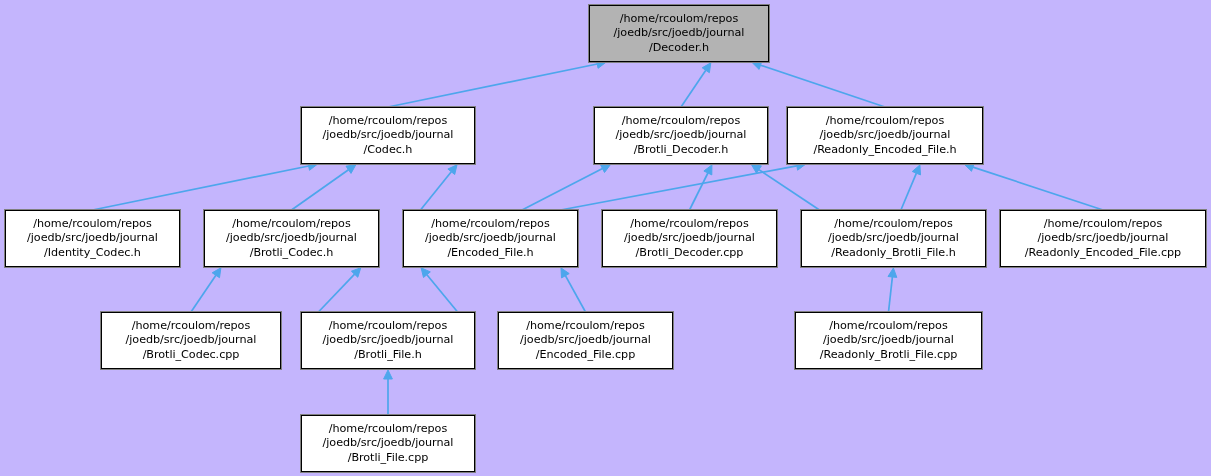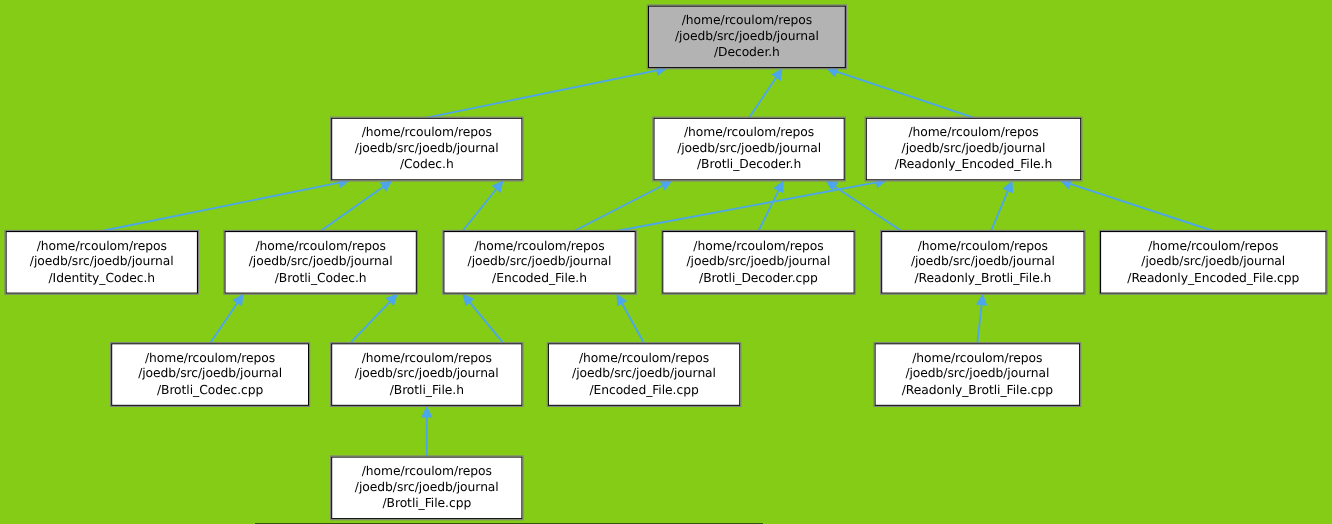--- a/index.html
+++ b/index.html
@@ -1,19 +1,19 @@
 <!DOCTYPE html>
 <html><head>
 <meta charset="utf-8">
 <style>
   html,body{margin:0;padding:0;background:#000;}
   #canvas{
     position:relative;
     width:1211px;height:476px;
-    background:#84cc16;
+    background:#c4b5fd;
     overflow:hidden;
     font-family:"DejaVu Sans","Liberation Sans",sans-serif;
   }
   .node{
     position:absolute;
     box-sizing:border-box;
     background:#ffffff;
     border:1px solid #000000;
     outline:1px solid #808080;
     color:#000000;

